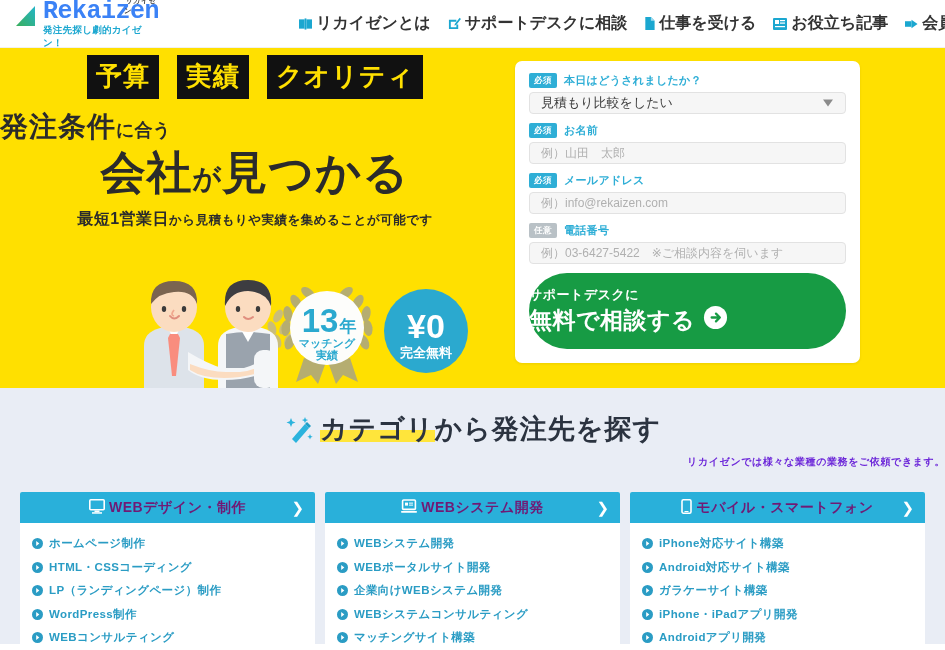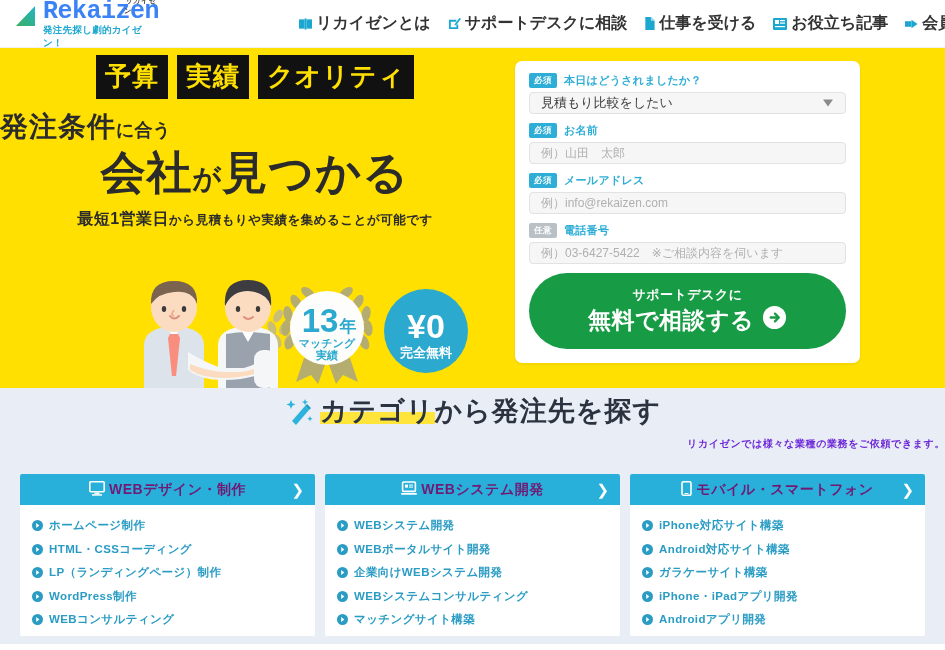--- a/index.html
+++ b/index.html
@@ -82,21 +82,21 @@
     background: #ffe000;
     overflow: hidden;
   }
   .hero-left {
     position: absolute;
     left: 0; top: 0;
     width: 510px; height: 340px;
   }
   .badges-row {
     display: flex;
-    gap: 9px;
+    gap: 18px;
     justify-content: center;
     padding-top: 7px;
   }
   .kw-badge {
     background: #111;
     color: #ffe000;
     font-size: 26px;
     font-weight: 700;
     line-height: 1;
     padding: 8px 9px 10px;
@@ -189,37 +189,36 @@
   }
   .cta-btn {
     margin-top: 0;
     width: 100%;
     height: 76px;
     background: #179b44;
     border-radius: 38px;
     color: #fff;
     display: flex;
     flex-direction: column;
-    align-items: center;
     justify-content: center;
     cursor: pointer;
     gap: 1px;
   }
   .cta-top { font-size: 13px; font-weight: 700; letter-spacing: .5px; }
   .cta-bot {
     font-size: 23px; font-weight: 700; letter-spacing: .5px;
     display: flex; align-items: center; gap: 8px;
   }
 
   
   .cat-section {
     background: #e9edf5;
     height: 256px;
     position: relative;
-    padding-top: 8px;
+    padding-top: 26px;
   }
   .cat-head {
     display: flex;
     align-items: center;
     justify-content: center;
     gap: 4px;
   }
   .wand-ico { display: inline-flex; margin-right: 2px; }
   .cat-title {
     font-size: 27px;

